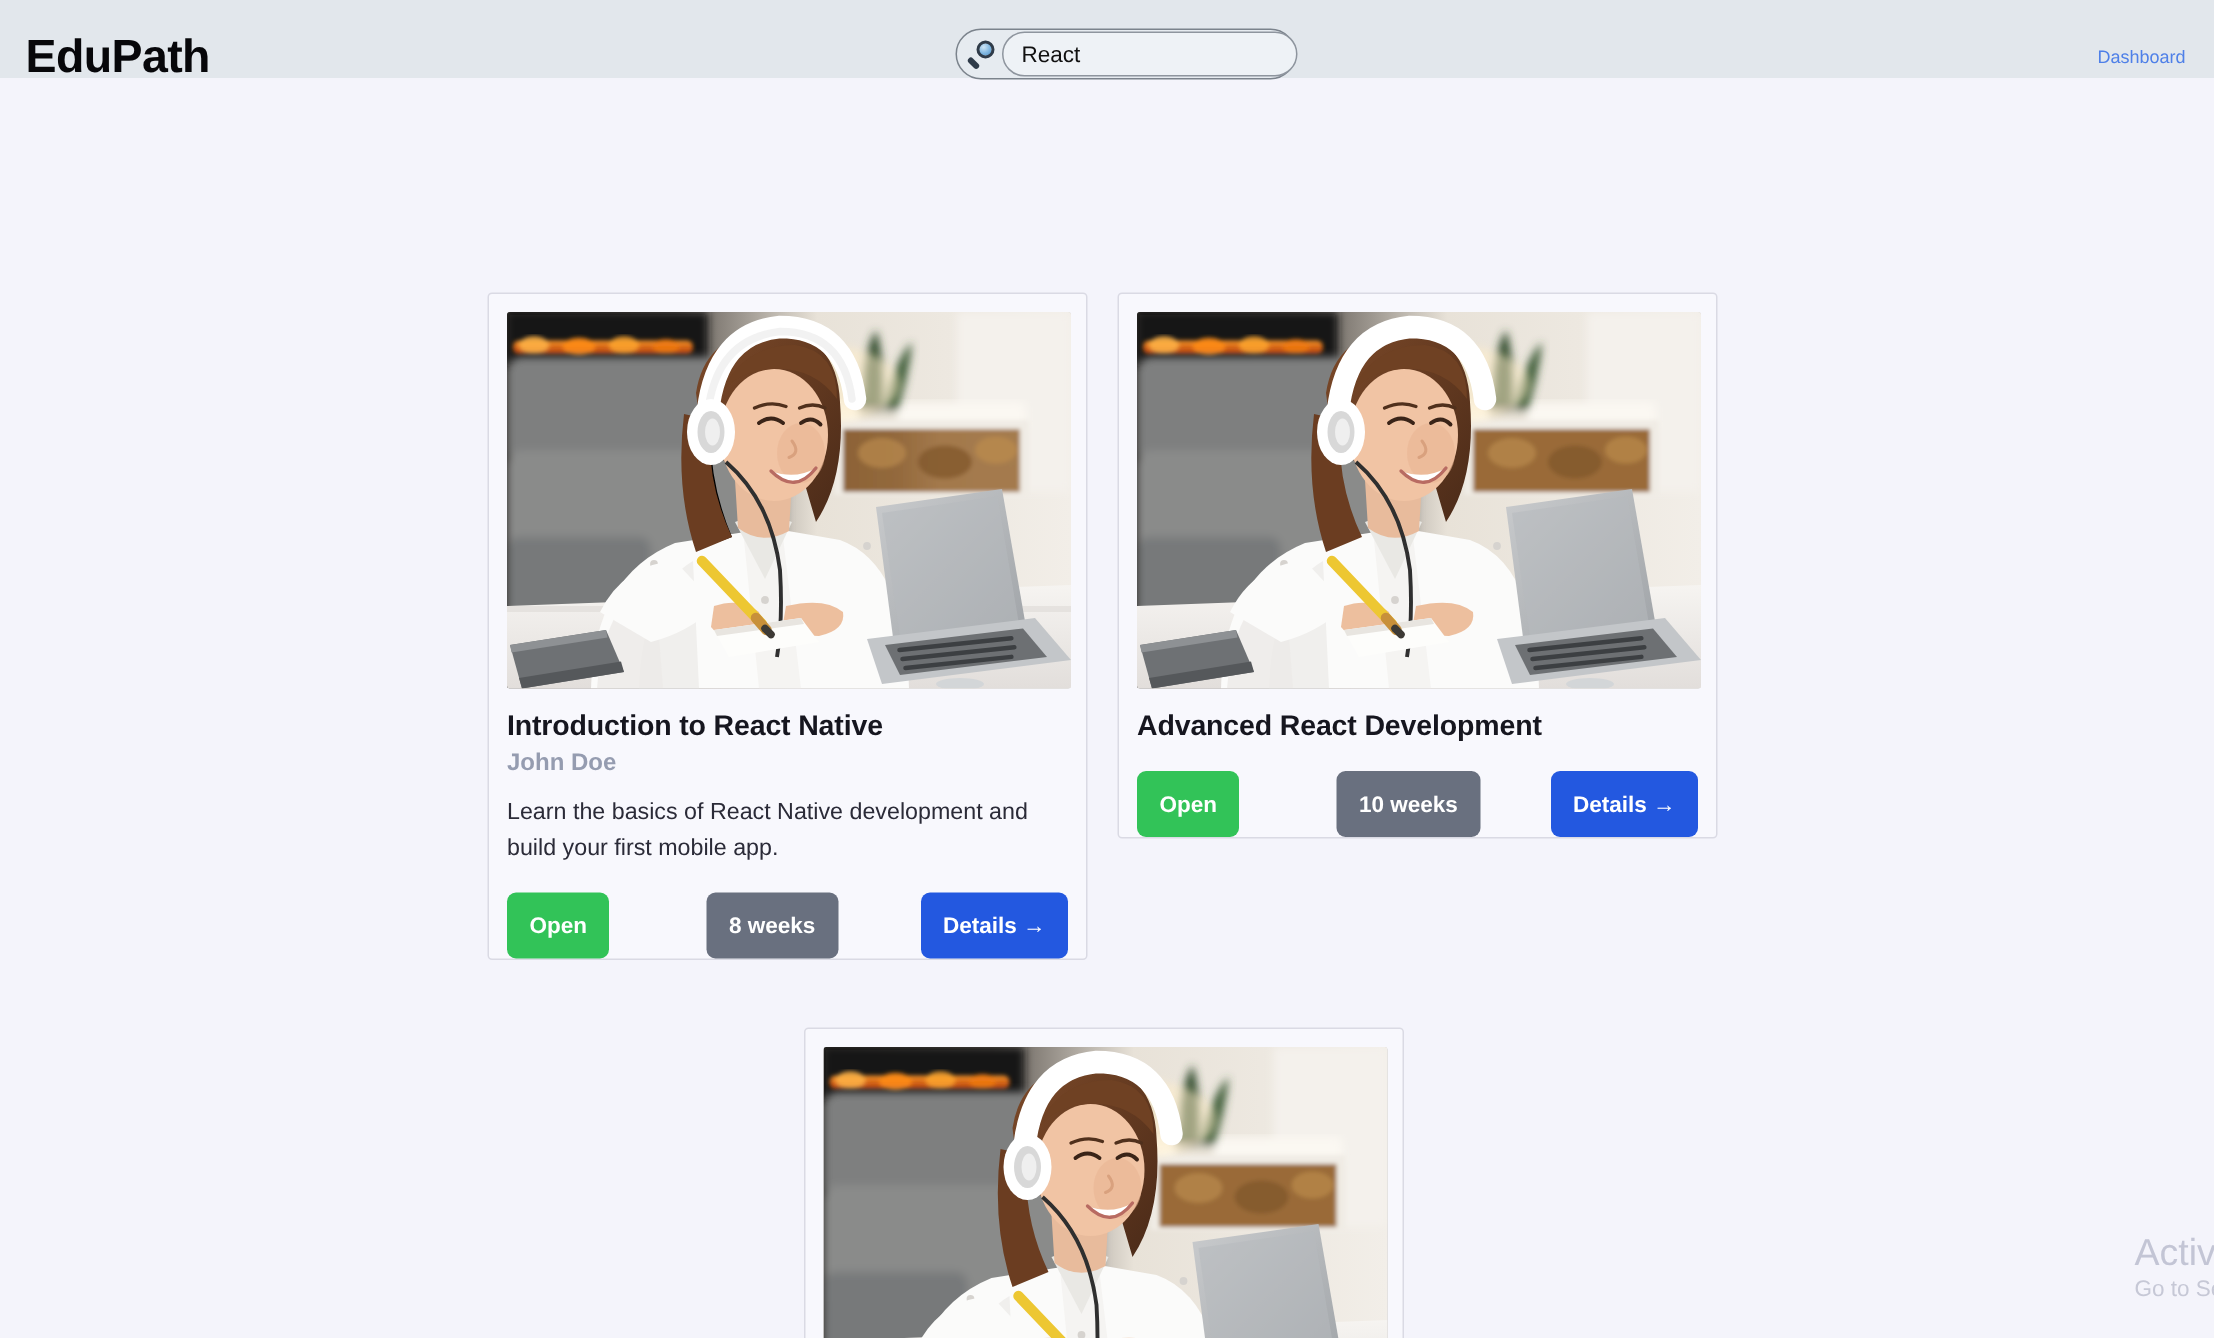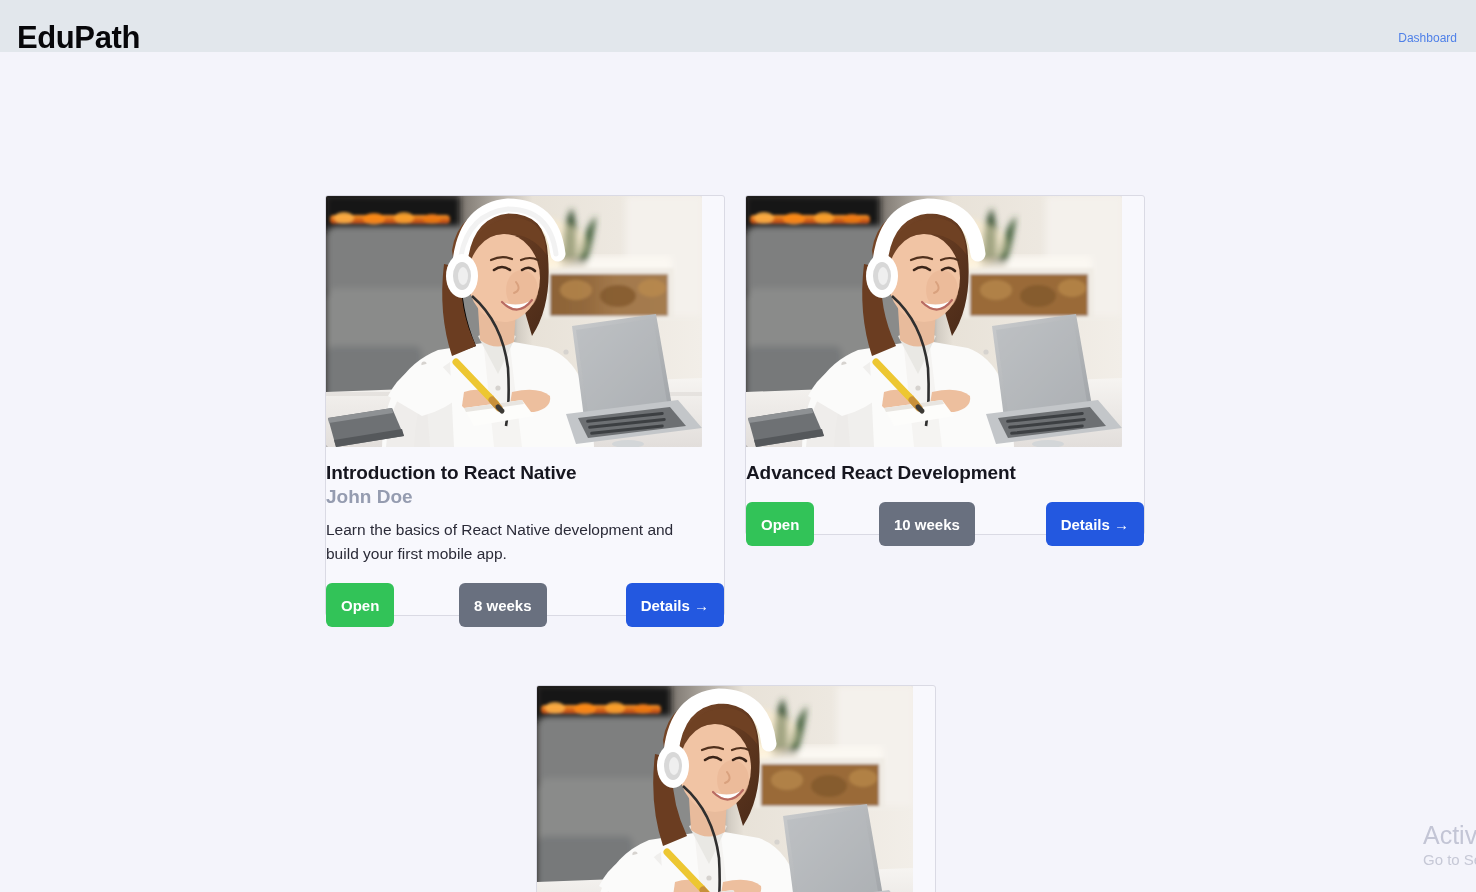--- a/index.html
+++ b/index.html
@@ -111,20 +111,21 @@
     width: 1476px;
     height: 816px;
   }
 
   .card {
     position: absolute;
     width: 400px;
     background: #f8f8fd;
     border: 1px solid #dadae4;
     border-radius: 3px;
+    padding: 12px;
   }
 
   .card-row1-a { left: 325px; top: 143px; }
   .card-row1-b { left: 745px; top: 143px; }
   .card-row2   { left: 536px; top: 633px; }
 
   .card-photo {
     width: 376px;
     height: 251px;
     border-radius: 2px;
@@ -138,21 +139,21 @@
     margin-top: 14px;
     font-size: 19px;
     font-weight: 600;
     color: #16161f;
     line-height: 24px;
     letter-spacing: -0.1px;
   }
 
   .card-author {
     margin-top: 3px;
-    font-size: 19px;
+    font-size: 16px;
     font-weight: 600;
     color: #959cb0;
     line-height: 18px;
   }
 
   .card-desc {
     margin-top: 12px;
     font-size: 15.5px;
     color: #2b2b38;
     line-height: 24px;
@@ -200,20 +201,27 @@
   .wm-line1 { font-size: 25px; line-height: 30px; color: #c3c5d5; }
   .wm-line2 { font-size: 15px; line-height: 20px; color: #c6c8d6; }
 </style>
 </head>
 <body>
 
 <div class="header">
 
   <div class="brand">EduPath</div>
 
+  <div class="search-wrap">
+    <span class="search-icon">
+      <span class="lens"></span>
+      <span class="handle"></span>
+    </span>
+    <input class="search-input" type="text" value="React" style="">
+  </div>
 
   <a class="dashboard-link" href="#">Dashboard</a>
 </div>
 
 <div class="content">
 
   <div class="card card-row1-a">
     <div class="card-photo">
       <svg viewBox="0 0 376 251" preserveAspectRatio="xMidYMid slice">
         <defs>

